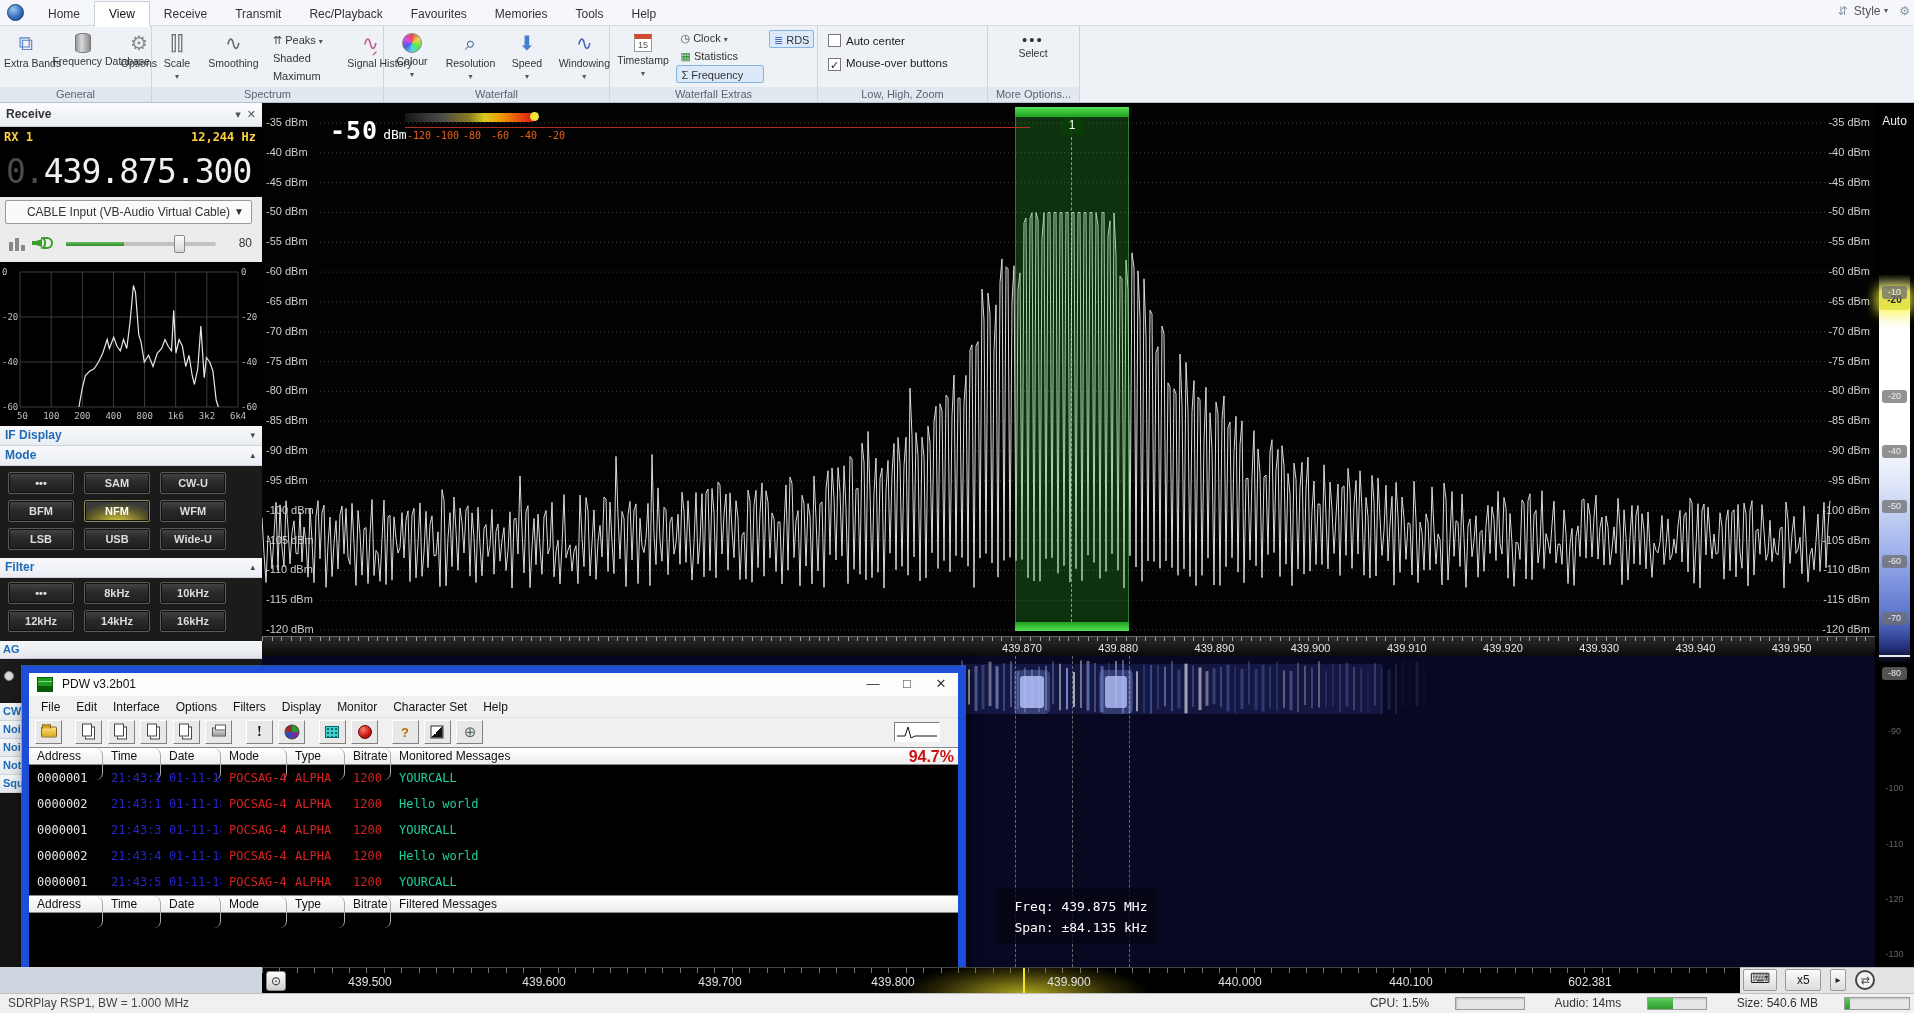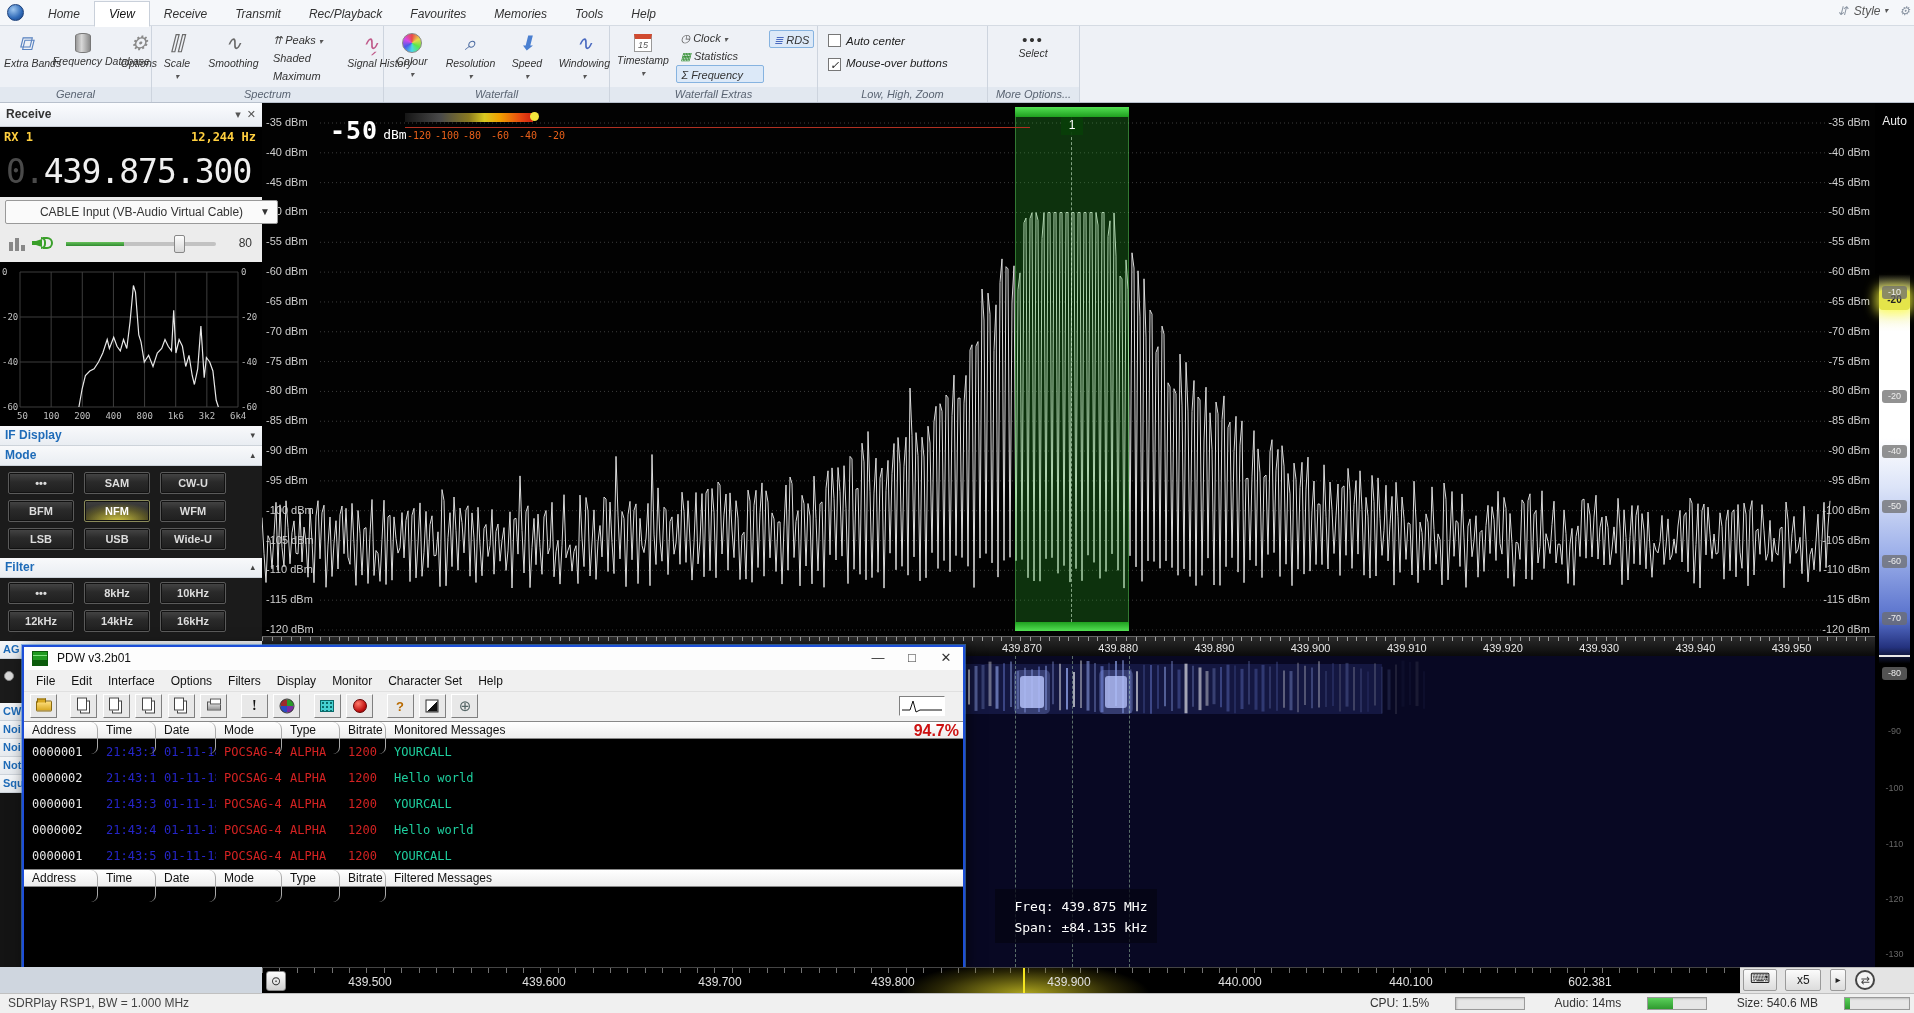--- a/index.html
+++ b/index.html
@@ -2,21 +2,21 @@
 <html><head>
 <meta charset="utf-8">
 <style>
   * { margin:0; padding:0; box-sizing:border-box; }
   html,body { width:1914px; height:1013px; overflow:hidden; background:#000;
               font-family:"Liberation Sans", sans-serif; }
   #screen { position:relative; width:1914px; height:1013px; background:#000; }
 
   
   #ribbon { position:absolute; left:0; top:0; width:1914px; height:103px;
-            background:#eef1f6; border-bottom:1px solid #b8c0cc; z-index:20;font-style:italic; }
+            background:#eef1f6; border-bottom:1px solid #b8c0cc; z-index:20; }
   #tabbar { position:absolute; left:0; top:0; width:100%; height:26px; background:#f5f7fa;
             border-bottom:1px solid #d5dbe3; }
   .appbtn { position:absolute; left:7px; top:4px; width:17px; height:17px; border-radius:50%;
             background:radial-gradient(circle at 35% 30%, #9ec7f0, #2f6ab8 60%, #1a3f7a); border:1px solid #1a3f7a; }
   .tab { display:inline-block; padding:0 14px; line-height:24px; font-size:12px; color:#333; cursor:default; }
   .tab.active { background:#fff; border:1px solid #c9d0da; border-bottom:1px solid #fff; color:#111; }
   #tabs { position:absolute; left:34px; top:1px; height:25px; white-space:nowrap; }
   #stylearea { position:absolute; right:4px; top:3px; height:20px; color:#555; font-size:12px; }
   #stylearea span { vertical-align:middle; }
 
@@ -54,21 +54,21 @@
             line-height:19px; padding-left:5px; }
   .subhdr .harr { position:absolute; right:7px; color:#444; font-size:9px; font-weight:normal; }
   #rxrow { position:absolute; left:0; top:24px; width:262px; height:20px; background:#000;
            font-family:"DejaVu Sans Mono",monospace; font-size:12px; font-weight:bold; color:#ffcf3f; line-height:20px; }
   #rxrow .rxl { position:absolute; left:4px; } #rxrow .rxr { position:absolute; right:6px; }
   #freqdisp { position:absolute; left:0; top:44px; width:262px; height:50px; background:#000;
               font-family:"DejaVu Sans Mono",monospace; font-size:33px; color:#f0f0f0; line-height:50px;
               white-space:nowrap; padding-left:6px; letter-spacing:-1px; }
   #freqdisp .dim { color:#4a4a4a; }
   #ddrow { position:absolute; left:0; top:94px; width:262px; height:30px; background:#ececec; }
-  #audiodd { position:absolute; left:5px; top:3px; width:273px; height:24px; background:#fafafa;
+  #audiodd { position:absolute; left:5px; top:3px; width:247px; height:24px; background:#fafafa;
              border:1px solid #999; border-radius:2px; font-size:12px; color:#333; text-align:center;
              line-height:22px; }
   #audiodd .dda { position:absolute; right:7px; top:0; color:#333; font-size:10px; }
   #volrow { position:absolute; left:0; top:124px; width:262px; height:35px; background:#ececec; }
   #volrow .eq { position:absolute; left:8px; top:9px; }
   #spk { position:absolute; left:32px; top:8px; width:18px; height:16px; }
   #spk .cone { position:absolute; left:0; top:4px; width:10px; height:8px; background:#3aa02a;
                clip-path:polygon(0 25%,40% 25%,100% 0,100% 100%,40% 75%,0 75%); }
   #spk .wave { position:absolute; top:2px; width:10px; height:12px; border:2px solid #3aa02a; border-left:none;
                border-radius:0 10px 10px 0; }
@@ -135,22 +135,22 @@
      background:linear-gradient(#000 0%,#000 16%,#f4f4c4 19%,#fff 23%,#fff 36%,#dce4f8 42%,#9db0ea 50%,#5871cc 58%,#24327e 61.5%,#000 63.5%,#000 100%); }
   #rthumb { position:absolute; left:0px; top:147px; width:31px; height:20px; background:#e4e44a;
             box-shadow:0 0 12px 4px rgba(255,255,60,.75); border-radius:4px; color:#222; font-size:10px;
             text-align:center; line-height:19px; font-weight:bold; }
   .rlab { position:absolute; left:3px; width:25px; height:13px; background:rgba(110,110,110,.75); color:#eee;
           font-size:9px; text-align:center; line-height:13px; border-radius:3px; }
   .rlab.faint { background:none; color:#666; }
   #rline { position:absolute; left:0; top:512px; width:31px; height:2px; background:#e8e8e8; }
 
   
-  #pdw { position:absolute; left:22px; top:645px; width:943px; height:322px; background:#f0f0f0; z-index:30;
-         border:2px solid #1d4ed8; box-shadow:0 0 0 1px rgba(70,140,225,.55), 3px 3px 14px rgba(0,0,0,.6); }
+  #pdw { position:absolute; left:22px; top:666px; width:943px; height:322px; background:#f0f0f0; z-index:30;
+         border:7px solid #1d4ed8; box-shadow:0 0 0 1px rgba(70,140,225,.55), 3px 3px 14px rgba(0,0,0,.6); }
   #pdw-title { position:relative; height:23px; background:#fdfdfd; }
   #pdw-icon { position:absolute; left:8px; top:4px; width:16px; height:15px; background:#1f9a1f; border:1px solid #0a5a0a;
               background-image:linear-gradient(transparent 3px, #7fe07f 3px, #7fe07f 4px, transparent 4px, transparent 8px, #0a5a0a 8px, #0a5a0a 12px); }
   #pdw-title .t { position:absolute; left:33px; top:0; font-size:12px; color:#111; line-height:23px; }
   .wctl { position:absolute; top:0; width:34px; height:23px; text-align:center; line-height:21px; font-size:13px; color:#333; }
   #pdw-menu { height:22px; background:#f0f0f0; border-bottom:1px solid #e0e0e0; padding-left:4px; }
   #pdw-menu span { display:inline-block; padding:0 8px; font-size:12px; color:#111; line-height:22px; }
   #pdw-toolbar { position:relative; height:29px; background:#f0f0f0; padding:2px 0 0 6px; }
   .tbtn { display:inline-block; width:27px; height:24px; background:#e8e8e8; border:1px solid;
           border-color:#fff #808080 #808080 #fff; margin-right:1px; vertical-align:top; position:relative; }

